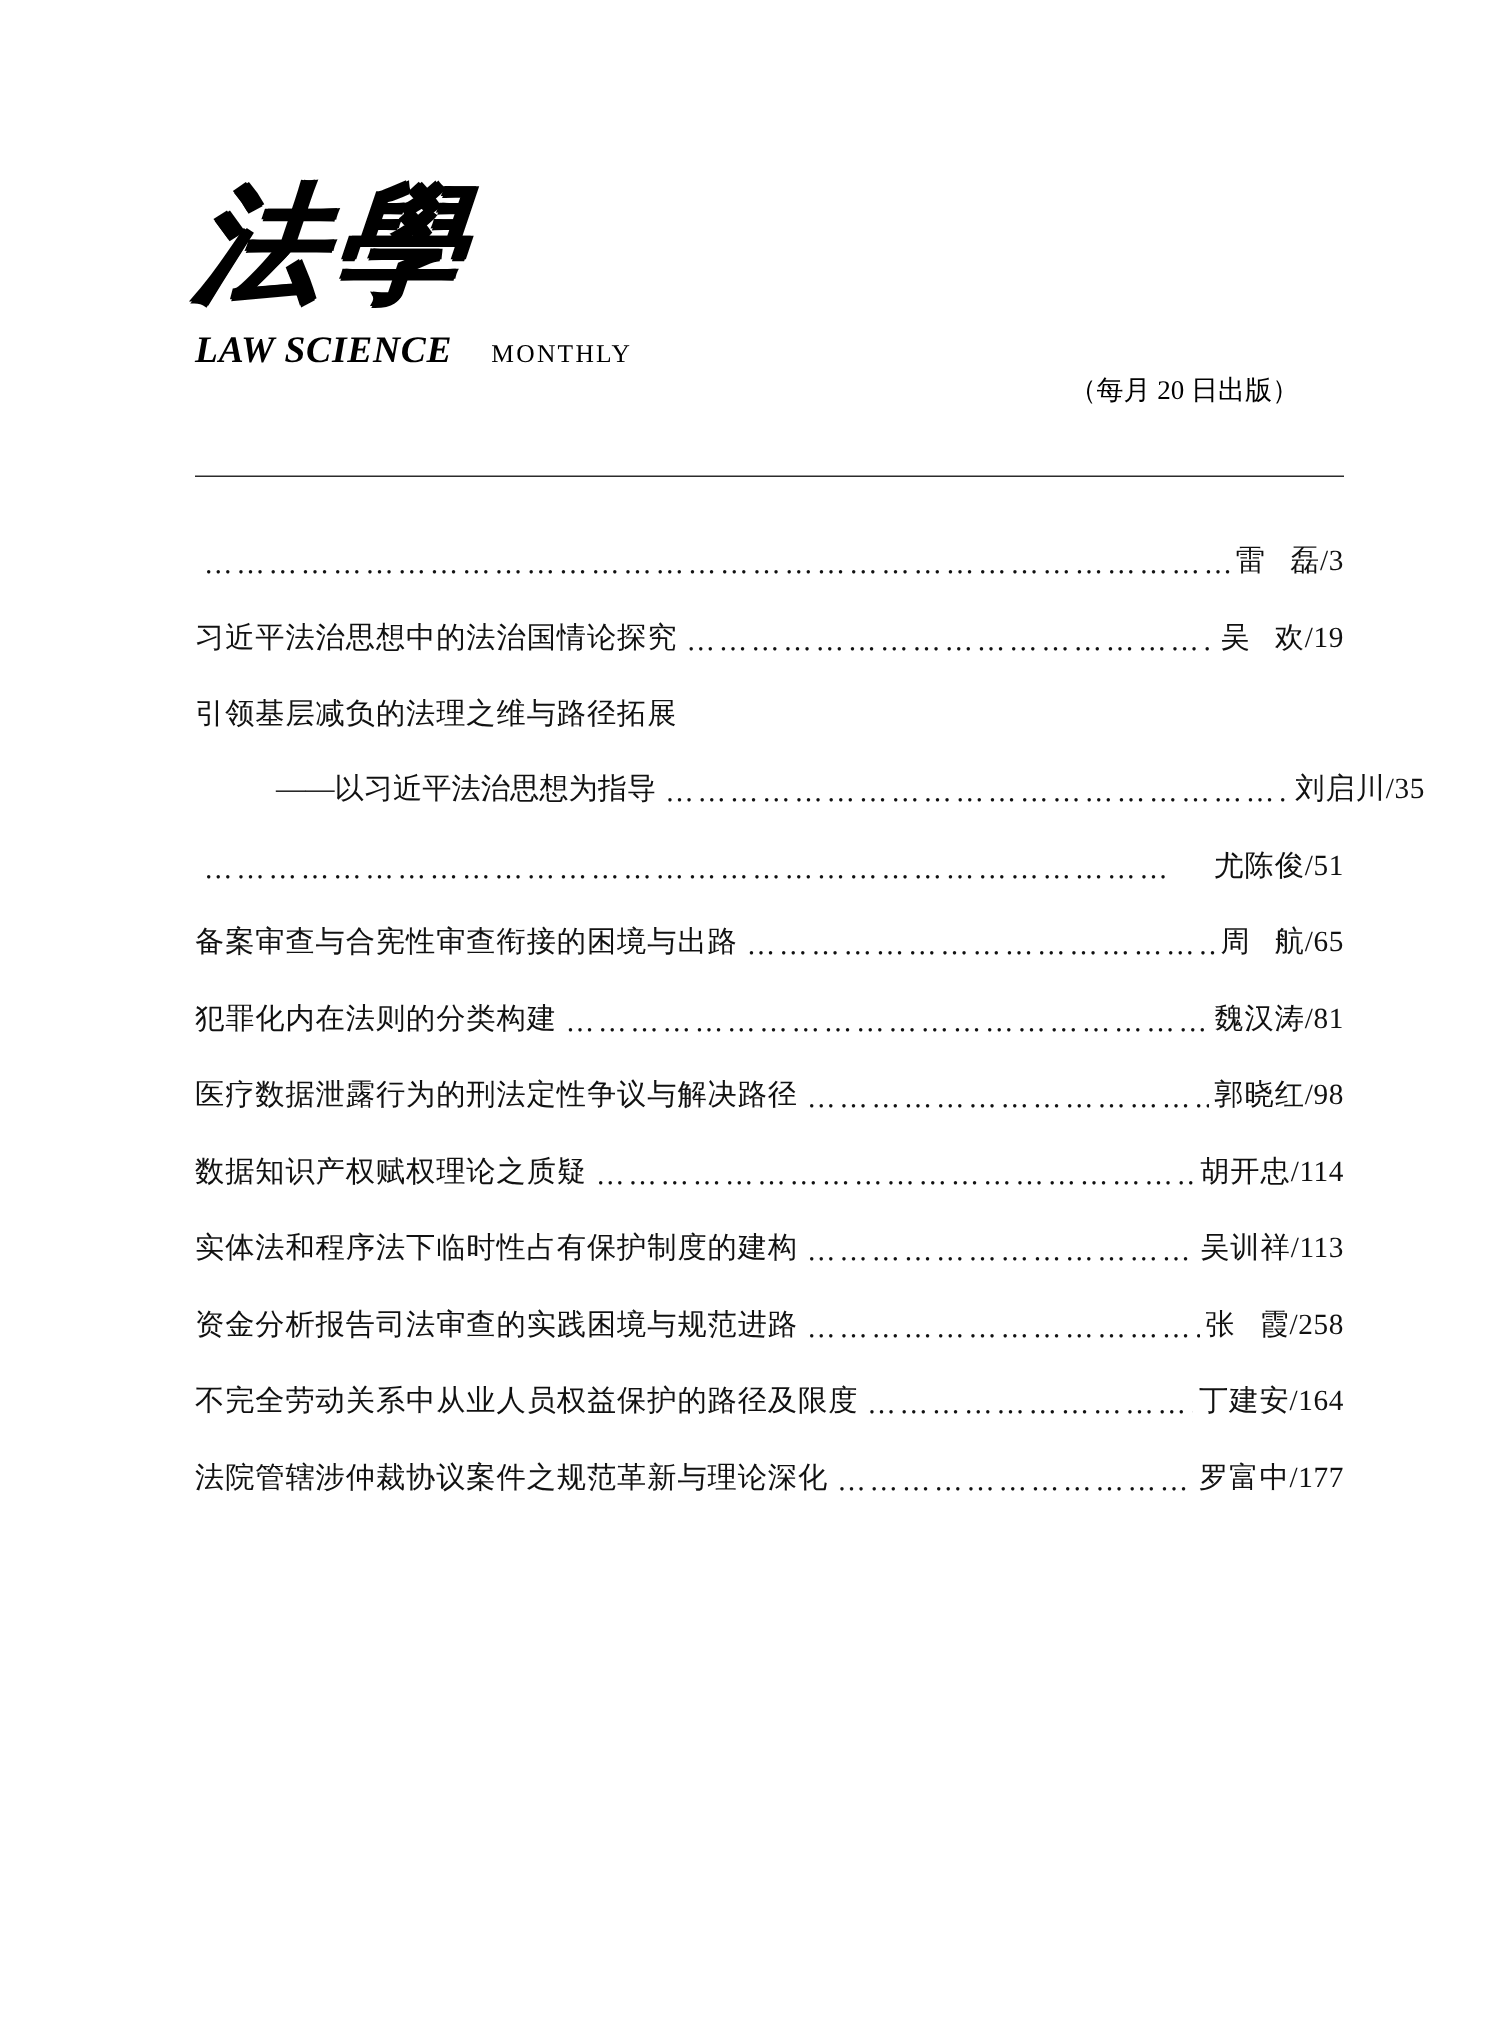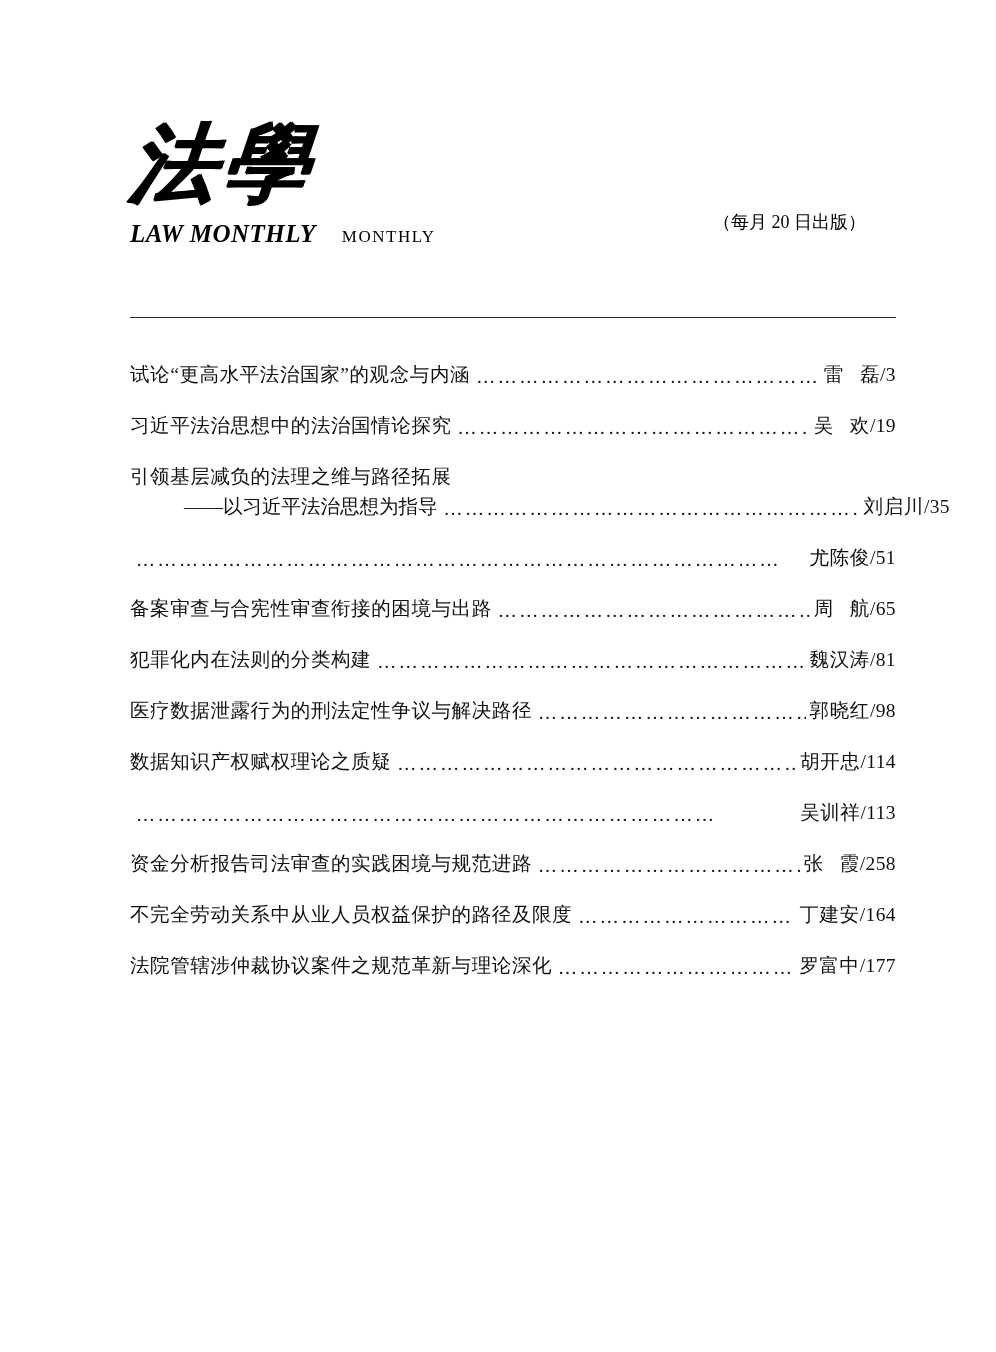--- a/index.html
+++ b/index.html
@@ -76,20 +76,21 @@
     width: 430px;
   }
   .issue-line {
     font-size: 23px;
     letter-spacing: 1px;
     color: #000;
     white-space: nowrap;
   }
   .issue-line .gap { display:inline-block; width: 20px; }
   .pub-line {
+    margin-top: 38px;
     font-size: 18px;
     color: #000;
     white-space: nowrap;
   }
 
   .rule {
     position: absolute;
     left: 130px;
     top: 317px;
     width: 766px;
@@ -136,52 +137,52 @@
     letter-spacing: 0.6px;
     text-align: right;
   }
   .author .sp { display: inline-block; width: 16px; }
   .page-num { letter-spacing: 0.4px; }
 
   .entry.two-line .title-only {
     letter-spacing: 0.6px;
   }
   .entry.two-line .sub-row {
+    margin-top: 20px;
     padding-left: 54px;
   }
   .dash { letter-spacing: 0px; }
 </style>
 </head>
 <body>
 
 <div class="page">
 
   <div class="masthead">
 
     <div class="logo-block">
       <div class="logo-cn">法學</div>
       <div class="logo-en">
-        <span class="en-main">LAW MONTHLY</span>
+        <span class="en-main">LAW SCIENCE</span>
         <span class="en-sub">MONTHLY</span>
       </div>
     </div>
 
     <div class="issue-block">
       <div class="pub-line">（每月 20 日出版）</div>
     </div>
 
   </div>
 
   <div class="rule"></div>
 
   <div class="toc">
 
     <div class="entry">
       <div class="entry-row">
-        <span class="title">试论“更高水平法治国家”的观念与内涵</span>
         <span class="leader">……………………………………………………………………………………</span>
         <span class="author"><span>雷</span><span class="sp"></span><span>磊</span></span>
         <span class="page-num">/3</span>
       </div>
     </div>
 
     <div class="entry">
       <div class="entry-row">
         <span class="title">习近平法治思想中的法治国情论探究</span>
         <span class="leader">……………………………………………………………………………………</span>
@@ -239,20 +240,21 @@
       <div class="entry-row">
         <span class="title">数据知识产权赋权理论之质疑</span>
         <span class="leader">……………………………………………………………………………………</span>
         <span class="author"><span>胡开忠</span></span>
         <span class="page-num">/114</span>
       </div>
     </div>
 
     <div class="entry">
       <div class="entry-row">
+        <span class="title">实体法和程序法下临时性占有保护制度的建构</span>
         <span class="leader">………………………………………………………………………</span>
         <span class="author"><span>吴训祥</span></span>
         <span class="page-num">/113</span>
       </div>
     </div>
 
     <div class="entry">
       <div class="entry-row">
         <span class="title">资金分析报告司法审查的实践困境与规范进路</span>
         <span class="leader">………………………………………………………………………</span>

